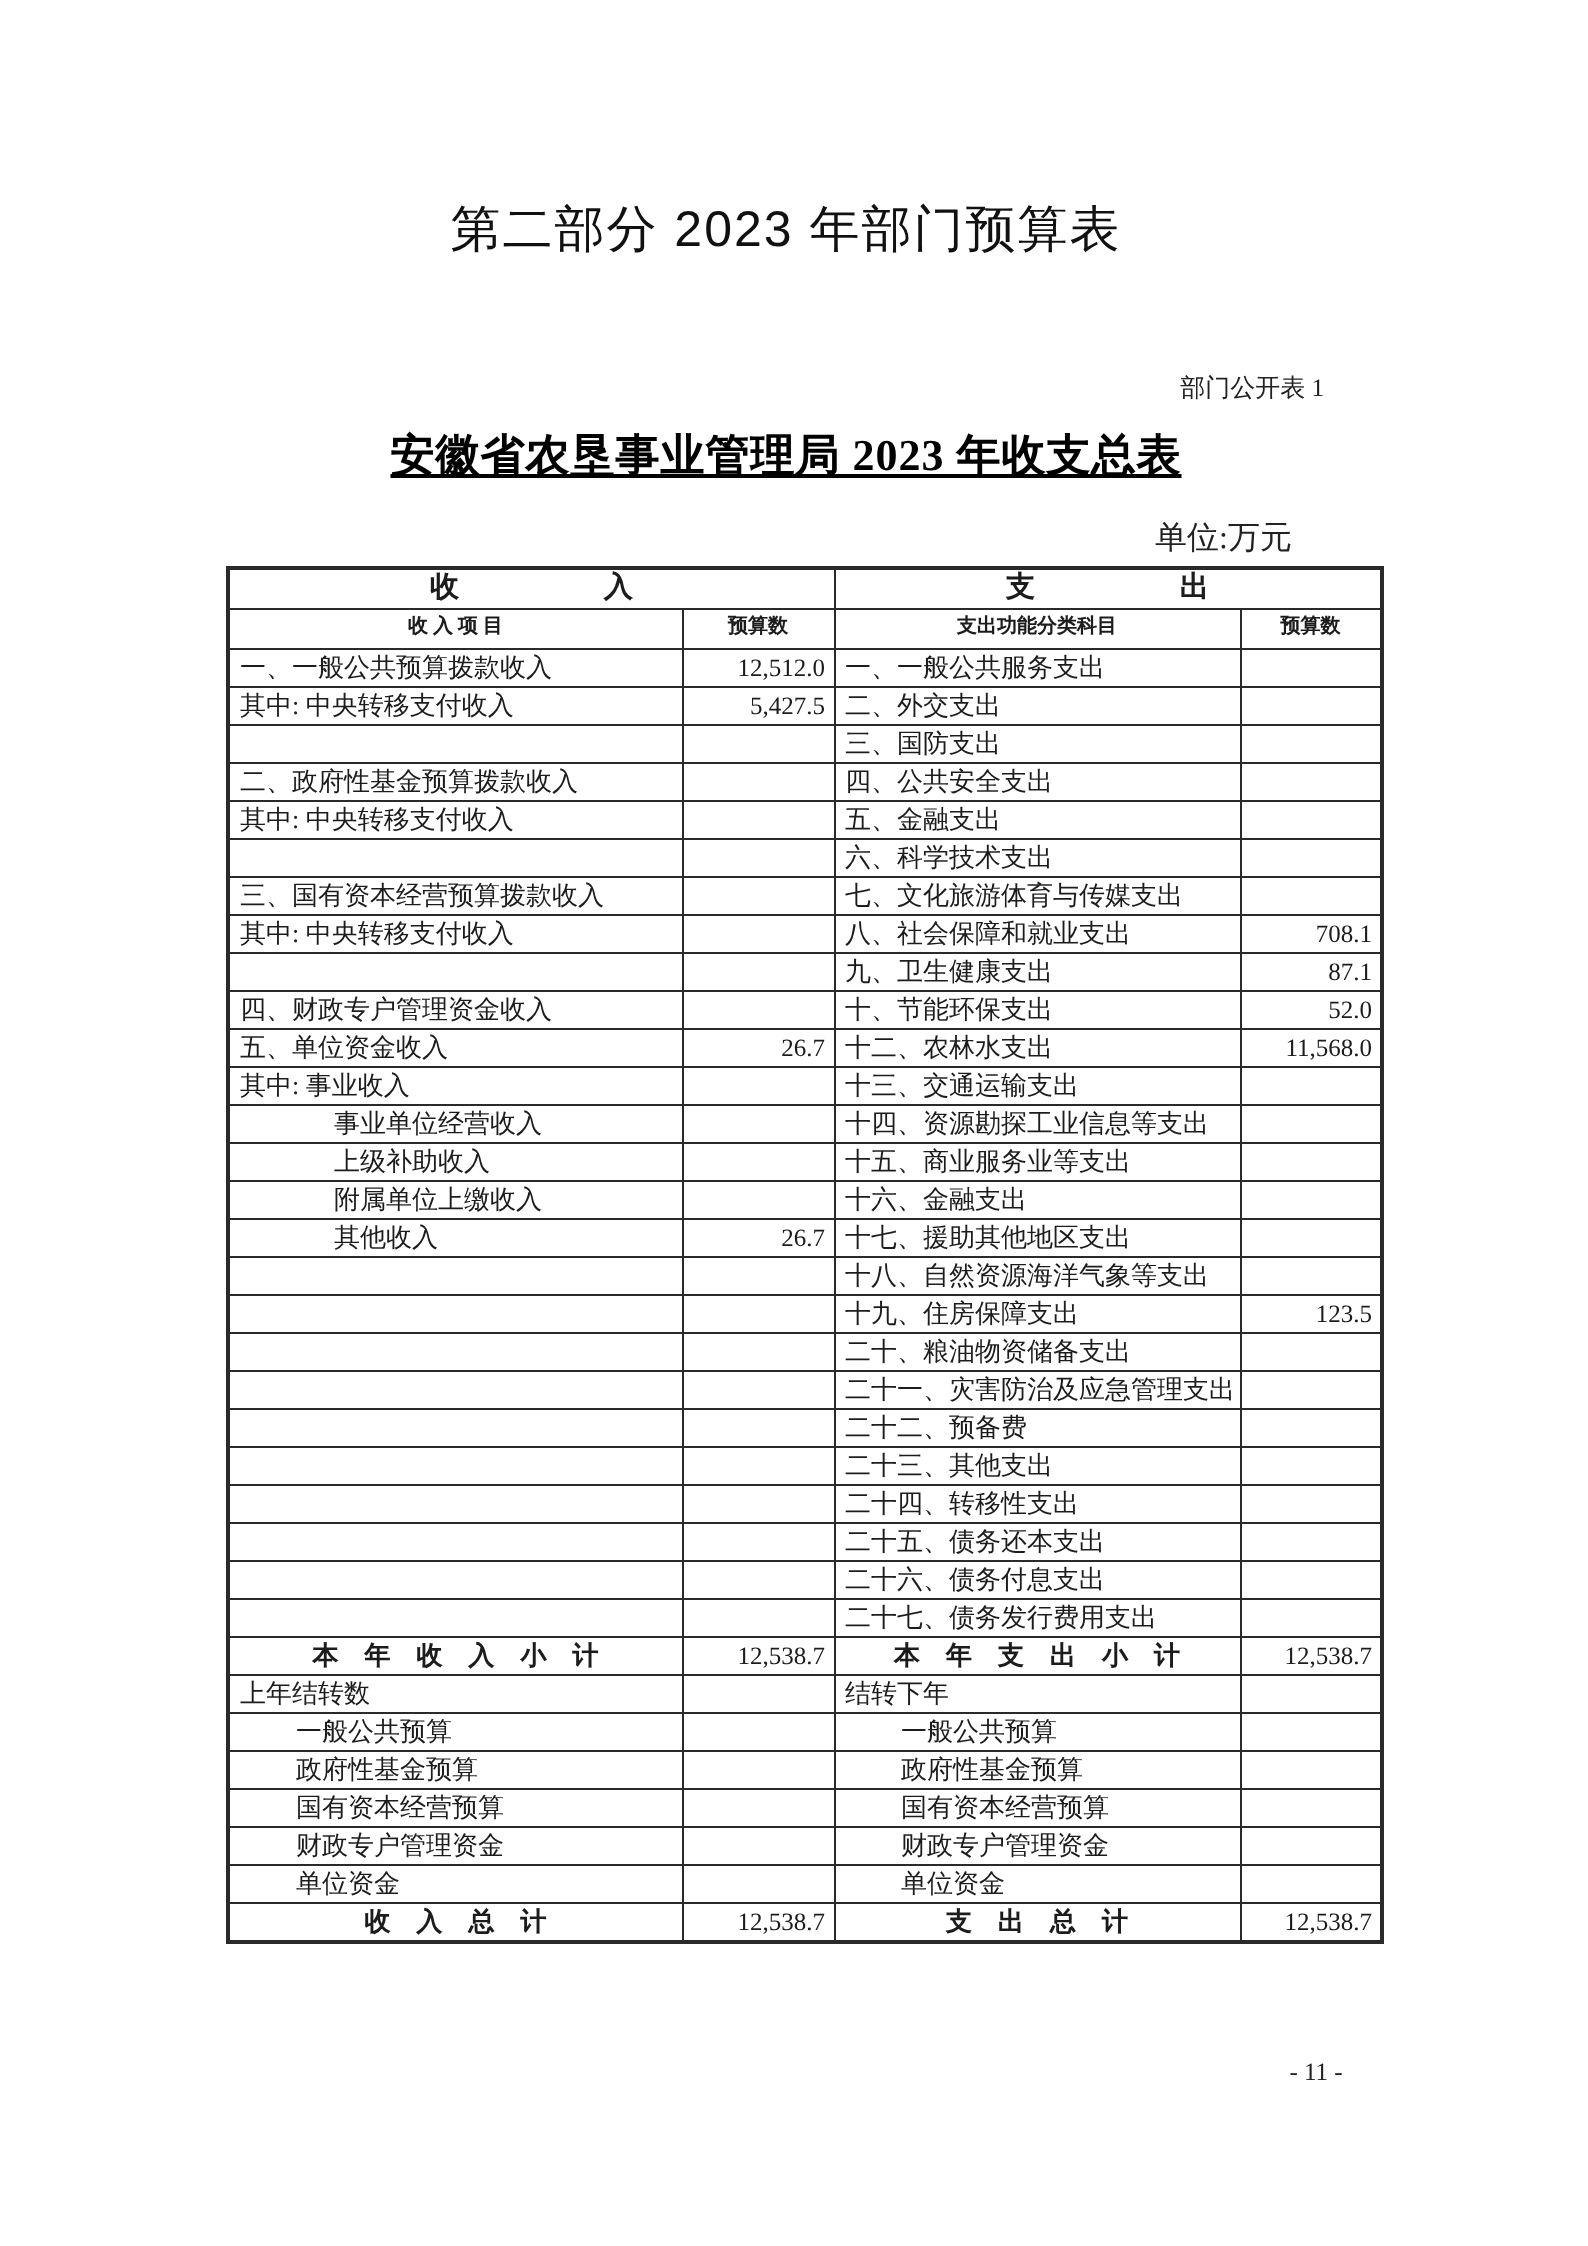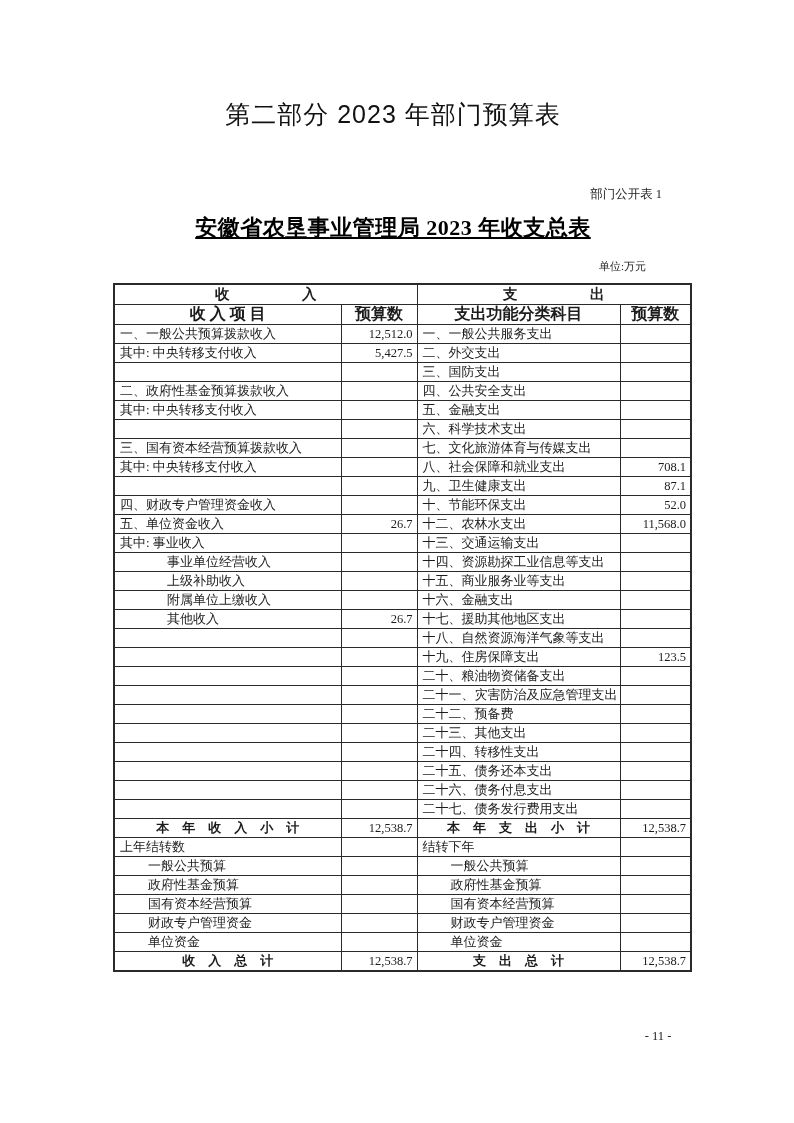--- a/index.html
+++ b/index.html
@@ -39,21 +39,21 @@
     font-size: 22px;
     font-weight: 700;
     letter-spacing: 0.5px;
     color: #000;
     text-decoration: underline;
   }
   .unit-note {
     position: absolute;
     top: 259px;
     right: 140px;
-    font-size: 11px;
+    font-size: 16px;
     color: #222;
   }
   table.budget-table {
     position: absolute;
     top: 283px;
     left: 113px;
     width: 577px;
     border-collapse: collapse;
     table-layout: fixed;
     border: 2px solid #2a2a2a;
@@ -63,21 +63,21 @@
     padding: 0;
     font-size: 13px;
     line-height: 18px;
     height: 19px;
     vertical-align: middle;
     overflow: hidden;
     color: #1c1c1c;
   }
   .budget-table thead th { text-align: center; font-weight: 700; }
   .budget-table thead tr.group-row th { font-size: 14.5px; height: 20px; margin-left: 45px; }
-  .budget-table thead tr.col-row th { font-size: 16px; height: 20px; }
+  .budget-table thead tr.col-row th { font-size: 10px; height: 20px; }
   td.label { text-align: left; padding-left: 5px; word-break: break-all; }
   td.ind1 { }
   td.ind2 { padding-left: 52px; }
   td.ind3 { padding-left: 33px; }
   td.num { text-align: right; padding-right: 4px; font-size: 12.5px; }
   tr.subtotal td.label, tr.total td.label {
     text-align: center;
     font-weight: 700;
     padding-left: 0;
   }

